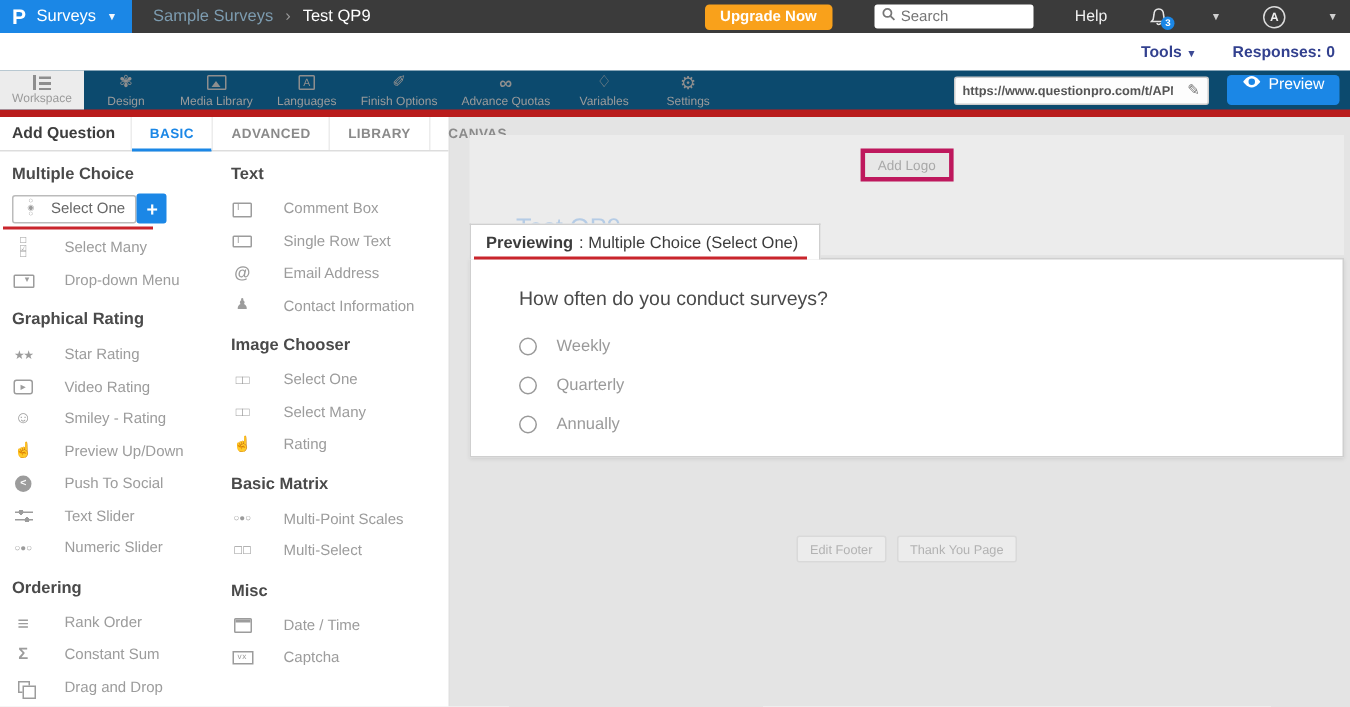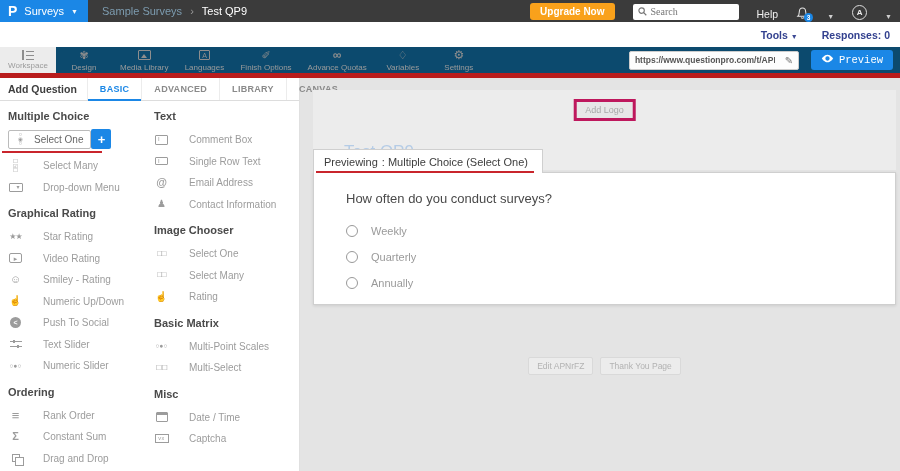--- a/index.html
+++ b/index.html
@@ -9,24 +9,24 @@
 
   
   .topbar{height:22px;background:#3b3b3b;display:flex;align-items:center;color:#fff;font-size:11px;flex:0 0 auto}
   .logoblk{background:#1b87e6;height:100%;display:flex;align-items:center;padding:0 10px 0 8px;gap:7px;cursor:pointer}
   .logo{font-weight:bold;font-size:14px;line-height:1}
   .caret{font-size:7px;opacity:.95}
   .crumb{margin-left:14px;display:flex;gap:8px;align-items:center}
   .crumb .c1{color:#7d9cb0}
   .crumb .sep{color:#9a9a9a;font-size:11px}
   .crumb .c2{color:#fff}
-  .tb-right{margin-left:auto;display:flex;align-items:flex-end;gap:18px;padding-right:8px}
+  .tb-right{margin-left:auto;display:flex;align-items:center;gap:28px;padding-right:8px}
   .upgrade{background:#f9a11b;color:#fff;font-size:10px;font-weight:bold;padding:3px 10px;border-radius:3px;border:0;font-family:inherit;cursor:pointer}
   .search{background:#fff;border-radius:2px;height:16px;width:106px;display:flex;align-items:center;padding:0 5px;gap:4px}
-  .search input{border:0;outline:0;width:100%;font-size:10px;color:#444;font-family:Liberation Serif, serif;background:transparent}
+  .search input{border:0;outline:0;width:100%;font-size:10px;color:#444;font-family:Liberation Sans, sans-serif;background:transparent}
   .help{font-size:10.5px;color:#f0f0f0}
   .bell{position:relative;display:flex;align-items:center;cursor:pointer}
   .badge{position:absolute;right:-4px;bottom:-2px;background:#1b87e6;color:#fff;font-size:6.5px;width:9px;height:9px;border-radius:50%;display:flex;align-items:center;justify-content:center;font-weight:bold}
   .avatar{width:15px;height:15px;border:1px solid #dcdcdc;border-radius:50%;display:flex;align-items:center;justify-content:center;font-size:8px;font-weight:bold;color:#eee}
   .tcaret{color:#cfcfcf;font-size:7px}
 
   
   .navrow{height:25px;display:flex;align-items:center;font-size:11px;color:#33418f;background:#fff;flex:0 0 auto}
   .nitems{display:flex;padding-left:8px}
   .nitem{padding:0 14px 0 0;margin-right:14px;font-weight:bold;color:#33418f;cursor:pointer;white-space:nowrap}
@@ -48,21 +48,21 @@
   .tbi-lang{width:11px;height:10px;border:1px solid #8e8e8e;border-radius:1px;display:flex;align-items:center;justify-content:center}
   .tbi-lang::before{content:"A";font-size:7px}
   .tbi-finish::before{content:"✐";font-size:11px}
   .tbi-quotas::before{content:"∞";font-size:12px;font-weight:bold}
   .tbi-vars::before{content:"♢";font-size:11px}
   .tbi-settings::before{content:"⚙";font-size:12px}
   .tb-right2{margin-left:auto;display:flex;align-items:center;gap:12px;padding-right:7px}
   .urlbox{display:flex;align-items:center;border:1px solid #ccc;border-radius:2px;background:#fdfdfd;height:19px;overflow:hidden}
   .urlbox input{border:0;outline:0;width:150px;font-size:8.5px;font-weight:bold;color:#555;padding:0 5px;font-family:inherit;background:transparent}
   .pencil{width:18px;align-self:stretch;display:flex;align-items:center;justify-content:center;color:#777;font-size:10px;cursor:pointer}
-  .previewbtn{background:#1b87e6;color:#fff;border:0;border-radius:3px;height:20px;display:flex;align-items:center;gap:5px;padding:0 10px;font-size:10.5px;font-family:Liberation Mono, monospace;cursor:pointer}
+  .previewbtn{background:#1b87e6;color:#fff;border:0;border-radius:3px;height:20px;display:flex;align-items:flex-start;gap:5px;padding:0 10px;font-size:10.5px;font-family:Liberation Sans, sans-serif;cursor:pointer}
 
   
   .content{display:flex;flex:1;min-height:0}
   .panel{width:300px;background:#fff;border-right:1px solid #e0e0e0;display:flex;flex-direction:column;flex:0 0 auto}
   .ptabs{height:23px;display:flex;align-items:stretch;border-bottom:1px solid #ddd;flex:0 0 auto}
   .ptitle{display:flex;align-items:center;padding:0 10px 0 8px;font-size:10.5px;font-weight:bold;color:#3d3d3d;white-space:nowrap}
   .ptab{display:flex;align-items:center;padding:0 12px;color:#8a8a8a;font-weight:bold;font-size:9px;letter-spacing:.3px;border-left:1px solid #ececec;position:relative;cursor:pointer;white-space:nowrap}
   .ptab.active{color:#1b87e6}
   .ptab.active::after{content:"";position:absolute;left:0;right:0;bottom:-1px;height:2px;background:#1b87e6}
   .pclose{margin-left:auto;display:flex;align-items:center;padding:0 10px;color:#555;font-weight:bold;font-size:11px;border-left:1px solid #ececec;cursor:pointer}
@@ -117,21 +117,21 @@
   .ic-captcha{width:14px;height:9px;border:1px solid #9c9c9c;display:flex;align-items:center;justify-content:center}
   .ic-captcha::before{content:"vx";font-size:5.5px;letter-spacing:.5px}
 
   
   .pane{flex:1;background:#e4e4e4;padding:12px 4px 0 13px;overflow:hidden;min-width:0}
   .band{background:#ececec;height:80px;position:relative}
   .addlogo{position:absolute;top:9px;left:50%;transform:translateX(-50%);background:#e7e7e7;border:3px solid #be185d;color:#a8a8a8;font-size:9px;padding:3px 9px;font-family:inherit;cursor:pointer}
   .stitle{position:absolute;left:31px;bottom:8px;color:#b5cce6;font-size:17px}
   .qcard{position:relative;margin-top:2px;background:#fff;border:1px solid #cfcfcf;box-shadow:0 1px 3px rgba(0,0,0,.1);padding:14px 32px 8px}
   .ptag{position:absolute;top:-24px;left:-1px;height:24px;background:#fff;border:1px solid #cfcfcf;border-bottom:none;display:flex;align-items:center;padding:0 14px 0 10px;font-size:11px;color:#3c3c3c;white-space:nowrap}
-  .ptag .pbold{font-weight:normal}
+  .ptag .pbold{font-weight:bold}
   .ptag .rest{margin-left:4px}
   .redline{position:absolute;left:2px;right:8px;bottom:0;height:2px;background:#c9252c}
   .qtext{font-size:13px;color:#4a4a4a;margin:4px 0 12px}
   .opt{display:flex;align-items:center;gap:13px;height:26px;color:#9a9a9a;font-size:11px;cursor:pointer}
   .radio{width:12px;height:12px;border:1px solid #999;border-radius:50%;background:#fff;flex:0 0 auto}
   .pfooter{margin-top:52px;display:flex;justify-content:center;gap:7px}
   .fbtn{background:#ececec;border:1px solid #d9d9d9;border-radius:2px;color:#b2b2b2;font-size:8.5px;padding:3px 8px;font-family:inherit;cursor:pointer}
 </style>
 </head>
 <body>
@@ -279,21 +279,21 @@
                 <span class="ic-video"></span>
               </span>
             <span>Video Rating</span>
           </div>
           <div class="qitem">
             <span class="qi ic-smiley"></span>
             <span>Smiley - Rating</span>
           </div>
           <div class="qitem">
             <span class="qi ic-thumb"></span>
-            <span>Numeric Up/Down</span>
+            <span>Preview Up/Down</span>
           </div>
           <div class="qitem">
             <span class="qi">
                 <span class="ic-share"></span>
               </span>
             <span>Push To Social</span>
           </div>
           <div class="qitem">
             <span class="qi">
                 <span class="ic-slider"></span>
@@ -408,19 +408,19 @@
           <span class="radio"></span>
           <span>Quarterly</span>
         </div>
         <div class="opt">
           <span class="radio"></span>
           <span>Annually</span>
         </div>
       </div>
 
       <div class="pfooter">
-        <button class="fbtn">Edit APNrFZ</button>
+        <button class="fbtn">Edit Footer</button>
         <button class="fbtn">Thank You Page</button>
       </div>
     </div>
 
   </div>
 </div>
 
 </body></html>

